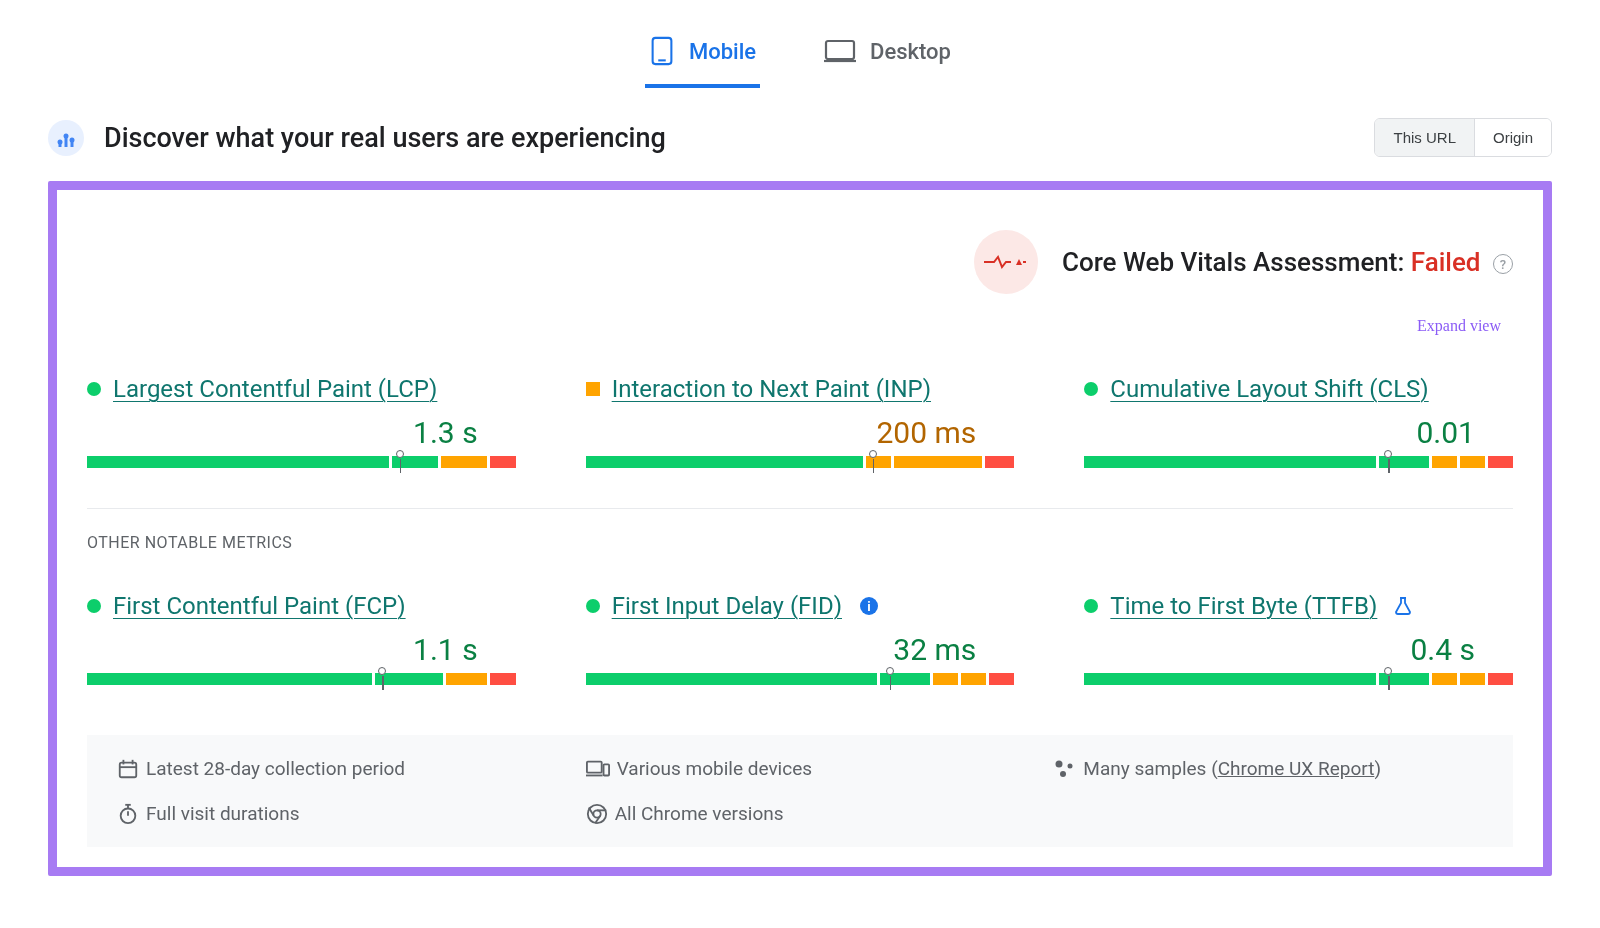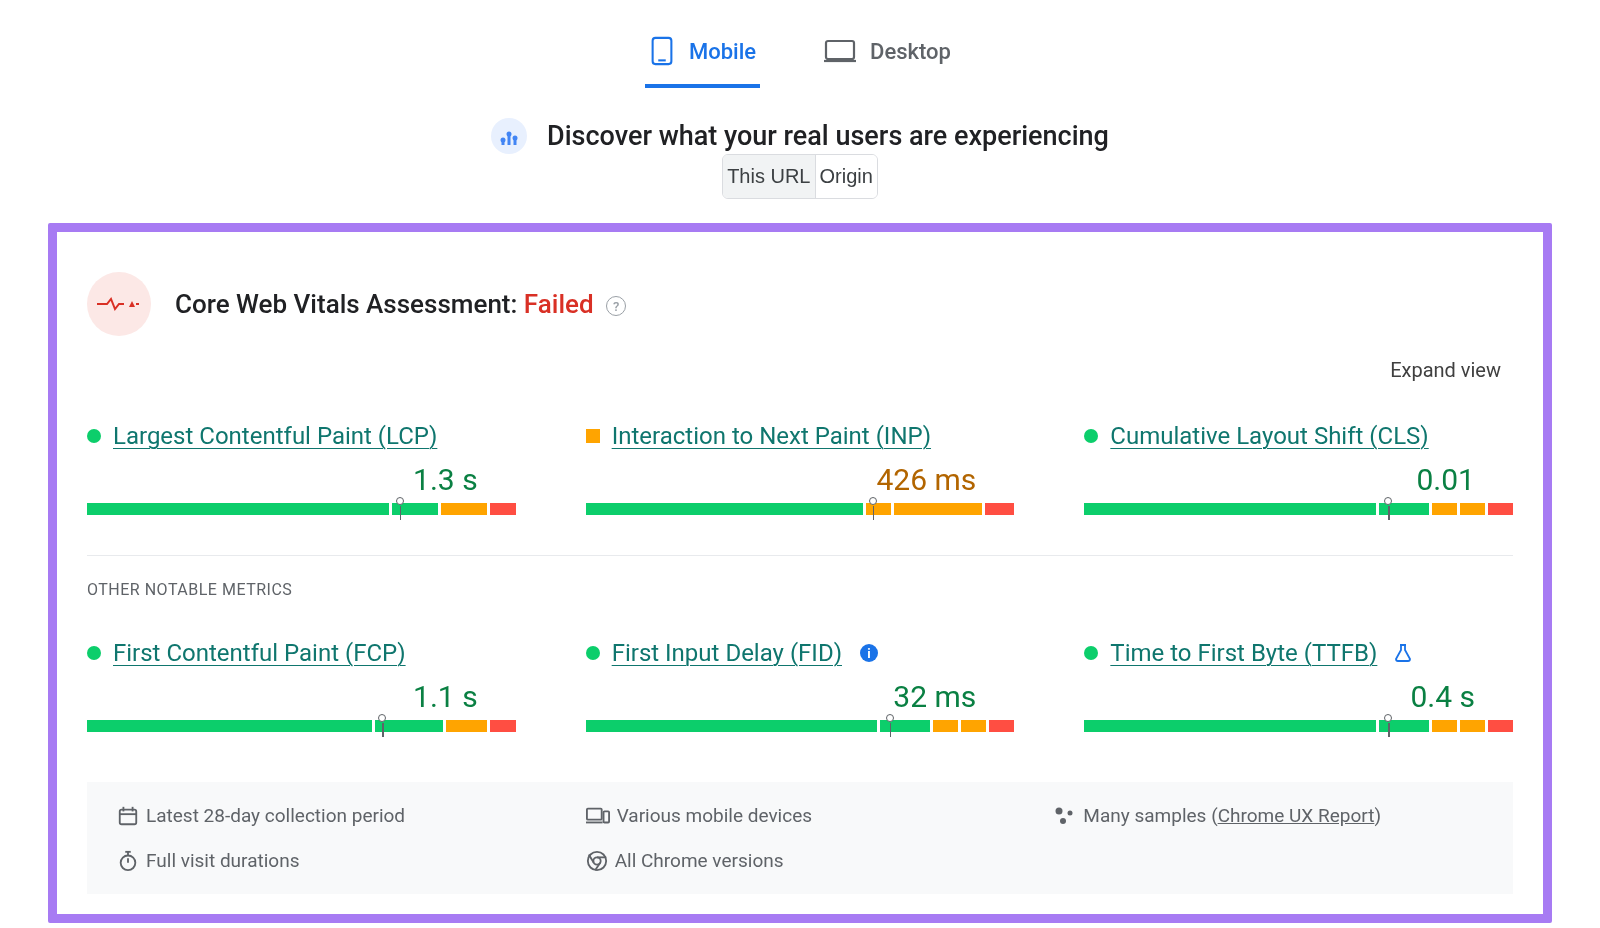--- a/index.html
+++ b/index.html
@@ -34,22 +34,22 @@
     color: #1a73e8;
     border-bottom: 4px solid #1a73e8;
   }
   .tab svg { width: 26px; height: 30px; }
   .tab.active svg { stroke: #1a73e8; }
 
   
   .header-row {
     display: flex;
     align-items: center;
+    justify-content: space-between;
     padding: 30px 48px 14px 48px;
-    flex-direction: column;
   }
   .header-left {
     display: flex;
     align-items: center;
     gap: 20px;
   }
   .blue-badge {
     width: 36px; height: 36px;
     border-radius: 50%;
     background: #e8f0fe;
@@ -62,43 +62,43 @@
     font-weight: 500;
     color: #202124;
   }
   .toggle-group {
     display: flex;
     border: 1px solid #dadce0;
     border-radius: 6px;
     overflow: hidden;
   }
   .toggle-btn {
-    padding: 10px 4px;
-    font-size: 20px;
+    padding: 10px 18px;
+    font-size: 15px;
     background: #fff;
     border: none;
     cursor: pointer;
     color: #3c4043;
   }
   .toggle-btn + .toggle-btn { border-left: 1px solid #dadce0; }
   .toggle-btn.active { background: #f1f3f4; }
 
   
   .purple-card {
     margin: 10px 48px 0 48px;
     border: 9px solid #a77bf3;
     border-radius: 2px;
     padding: 40px 30px 20px 30px;
   }
 
   
   .assessment {
     display: flex;
     align-items: center;
-    justify-content: flex-start;
+    justify-content: flex-end;
     gap: 24px;
   }
   .pulse-icon {
     width: 64px; height: 64px;
     border-radius: 50%;
     background: #fce8e6;
     display: flex;
     align-items: center;
     justify-content: center;
   }
@@ -118,23 +118,24 @@
     color: #9aa0a6;
     margin-left: 6px;
     vertical-align: middle;
   }
   .expand-row {
     text-align: right;
     margin-top: 22px;
     padding-right: 12px;
   }
   .expand-link {
-    font-size: 20px;
-    color: #404040;
+    font-size: 16px;
+    color: #8b5cf6;
     cursor: pointer;
+    font-family: Liberation Serif, serif;
   }
 
   
   .metrics {
     display: grid;
     grid-template-columns: 1fr 1fr 1fr;
     gap: 60px 70px;
     margin-top: 40px;
   }
   .metric {}
@@ -327,21 +328,21 @@
         </div>
         <span class="marker" style="left:72%"></span>
       </div>
     </div>
 
     <div class="metric">
       <div class="metric-head">
         <span class="sq warn"></span>
         <span class="metric-name">Interaction to Next Paint (INP)</span>
       </div>
-      <div class="metric-value warn">426 ms</div>
+      <div class="metric-value warn">200 ms</div>
       <div class="bar-wrap">
         <div class="bar">
           <span class="seg g" style="width:66%"></span>
           <span class="seg o" style="width:6%"></span>
           <span class="seg o" style="width:21%"></span>
           <span class="seg r" style="width:7%"></span>
         </div>
         <span class="marker" style="left:66%"></span>
       </div>
     </div>

